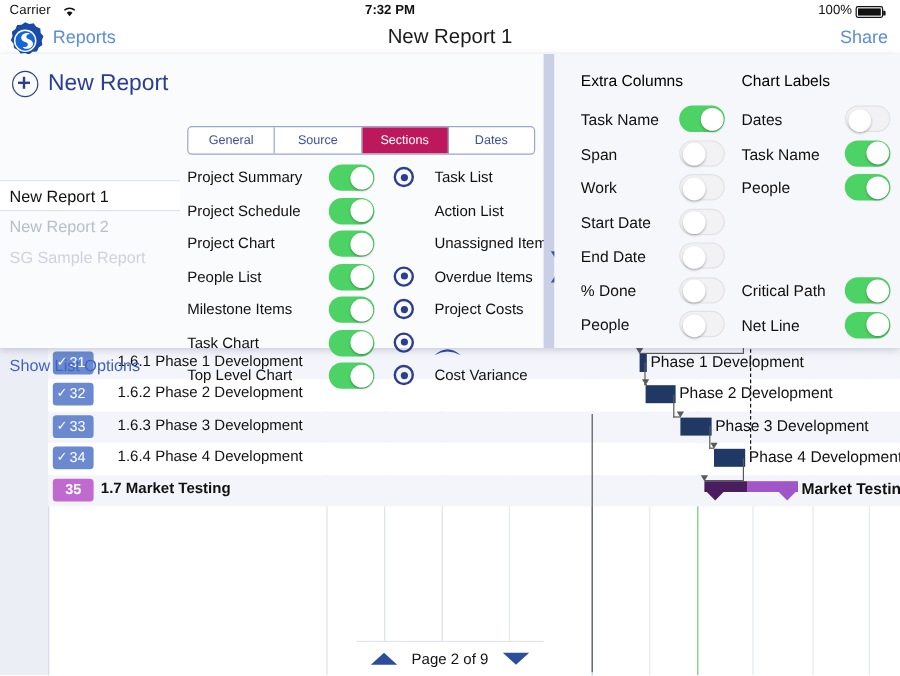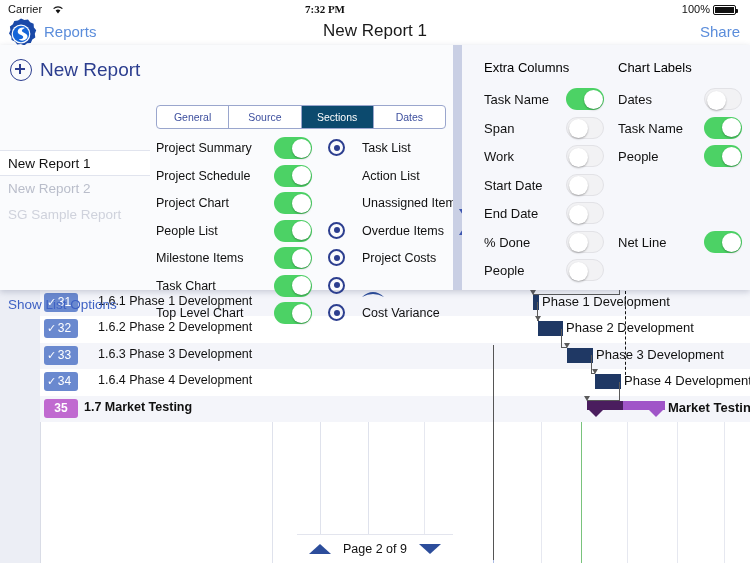--- a/index.html
+++ b/index.html
@@ -5,21 +5,21 @@
   html,body{margin:0;padding:0;}
   body{
     width:750px;height:563px;overflow:hidden;position:relative;
     font-family:"Liberation Sans","DejaVu Sans",sans-serif;
     background:#ffffff;-webkit-font-smoothing:antialiased;
   }
   
   .statusbar{position:absolute;left:0;top:0;width:750px;height:19px;background:#ffffff;}
   .sb-left{position:absolute;left:8px;top:3px;font-size:11px;color:#111;letter-spacing:.1px;}
   .sb-wifi{position:absolute;left:52px;top:4px;width:12px;height:11px;}
-  .sb-time{position:absolute;left:0;top:3px;width:650px;text-align:center;font-size:11px;font-weight:bold;color:#111;font-family:Liberation Serif, serif;}
+  .sb-time{position:absolute;left:0;top:3px;width:650px;text-align:center;font-size:11px;font-weight:bold;color:#111;}
   .sb-batt-pct{position:absolute;right:40px;top:3px;font-size:11px;color:#111;}
   .sb-batt{position:absolute;right:14px;top:5px;width:23px;height:10px;border:1px solid #111;border-radius:2px;box-sizing:border-box;}
   .sb-batt i{display:block;position:absolute;left:1px;top:1px;bottom:1px;right:1px;background:#111;}
   .sb-batt:after{content:"";position:absolute;right:-3px;top:3px;width:2px;height:4px;background:#111;border-radius:0 1px 1px 0;}
 
   
   .navbar{position:absolute;left:0;top:19px;width:750px;height:26px;background:#fff;}
   .logo{position:absolute;left:4px;top:-2px;width:34px;height:34px;}
   .nav-back{position:absolute;left:44px;top:4px;font-size:15px;color:#5b8ddb;}
   .nav-title{position:absolute;left:0;top:2px;width:750px;text-align:center;font-size:17px;color:#1a1a1a;}
@@ -86,21 +86,21 @@
   .ritem.sel{background:#ffffff;color:#111;border-top:1px solid #e1e4ee;border-bottom:1px solid #e1e4ee;}
   .ritem.dim{color:#b9bdca;}
   .ritem.dim2{color:#cfd2dc;}
   .showopts{position:absolute;left:8px;top:252px;font-size:13.5px;color:#3f62c4;}
 
   .tabs{position:absolute;left:156px;top:60px;width:288px;height:22px;border:1px solid #9aa6cd;border-radius:4px;
     display:flex;overflow:hidden;background:#fff;}
   .tab{flex:1;font-size:10.5px;color:#3d4f9e;display:flex;align-items:center;justify-content:center;
     border-right:1px solid #9aa6cd;box-sizing:border-box;}
   .tab:last-child{border-right:none;}
-  .tab.active{background:#0c4a6e;color:#fff;}
+  .tab.active{background:#be185d;color:#fff;}
 
   .secgrid{position:absolute;left:156px;top:92px;width:300px;}
   .secrow{position:relative;height:27.5px;}
   .seclabel{position:absolute;left:0;top:4px;font-size:12.5px;color:#111;white-space:nowrap;}
   .seclabel.r2{left:206px;width:94px;overflow:hidden;}
   .toggle{position:absolute;width:38px;height:22px;border-radius:11px;box-sizing:border-box;}
   .toggle .knob{position:absolute;top:1.5px;width:19px;height:19px;border-radius:50%;background:#fff;
     box-shadow:0 1px 2px rgba(0,0,0,.3);}
   .toggle.on{background:#4cd265;}
   .toggle.on .knob{right:1.5px;}
@@ -496,20 +496,26 @@
         </div>
         <div class="rrow">
           <div class="rlabel">People</div>
           <div class="toggle on" style="right: 0px; top: 1px;">
             <div class="knob"></div>
           </div>
         </div>
       </div>
     <div class="rcol" id="chart-labels-extra" style="left:156px;top:185px;width:124px;">
         <div class="rrow">
+          <div class="rlabel">Critical Path</div>
+          <div class="toggle on" style="right: 0px; top: 1px;">
+            <div class="knob"></div>
+          </div>
+        </div>
+        <div class="rrow">
           <div class="rlabel">Net Line</div>
           <div class="toggle on" style="right: 0px; top: 1px;">
             <div class="knob"></div>
           </div>
         </div>
       </div>
   </div>
 </div>
 
 </body></html>

